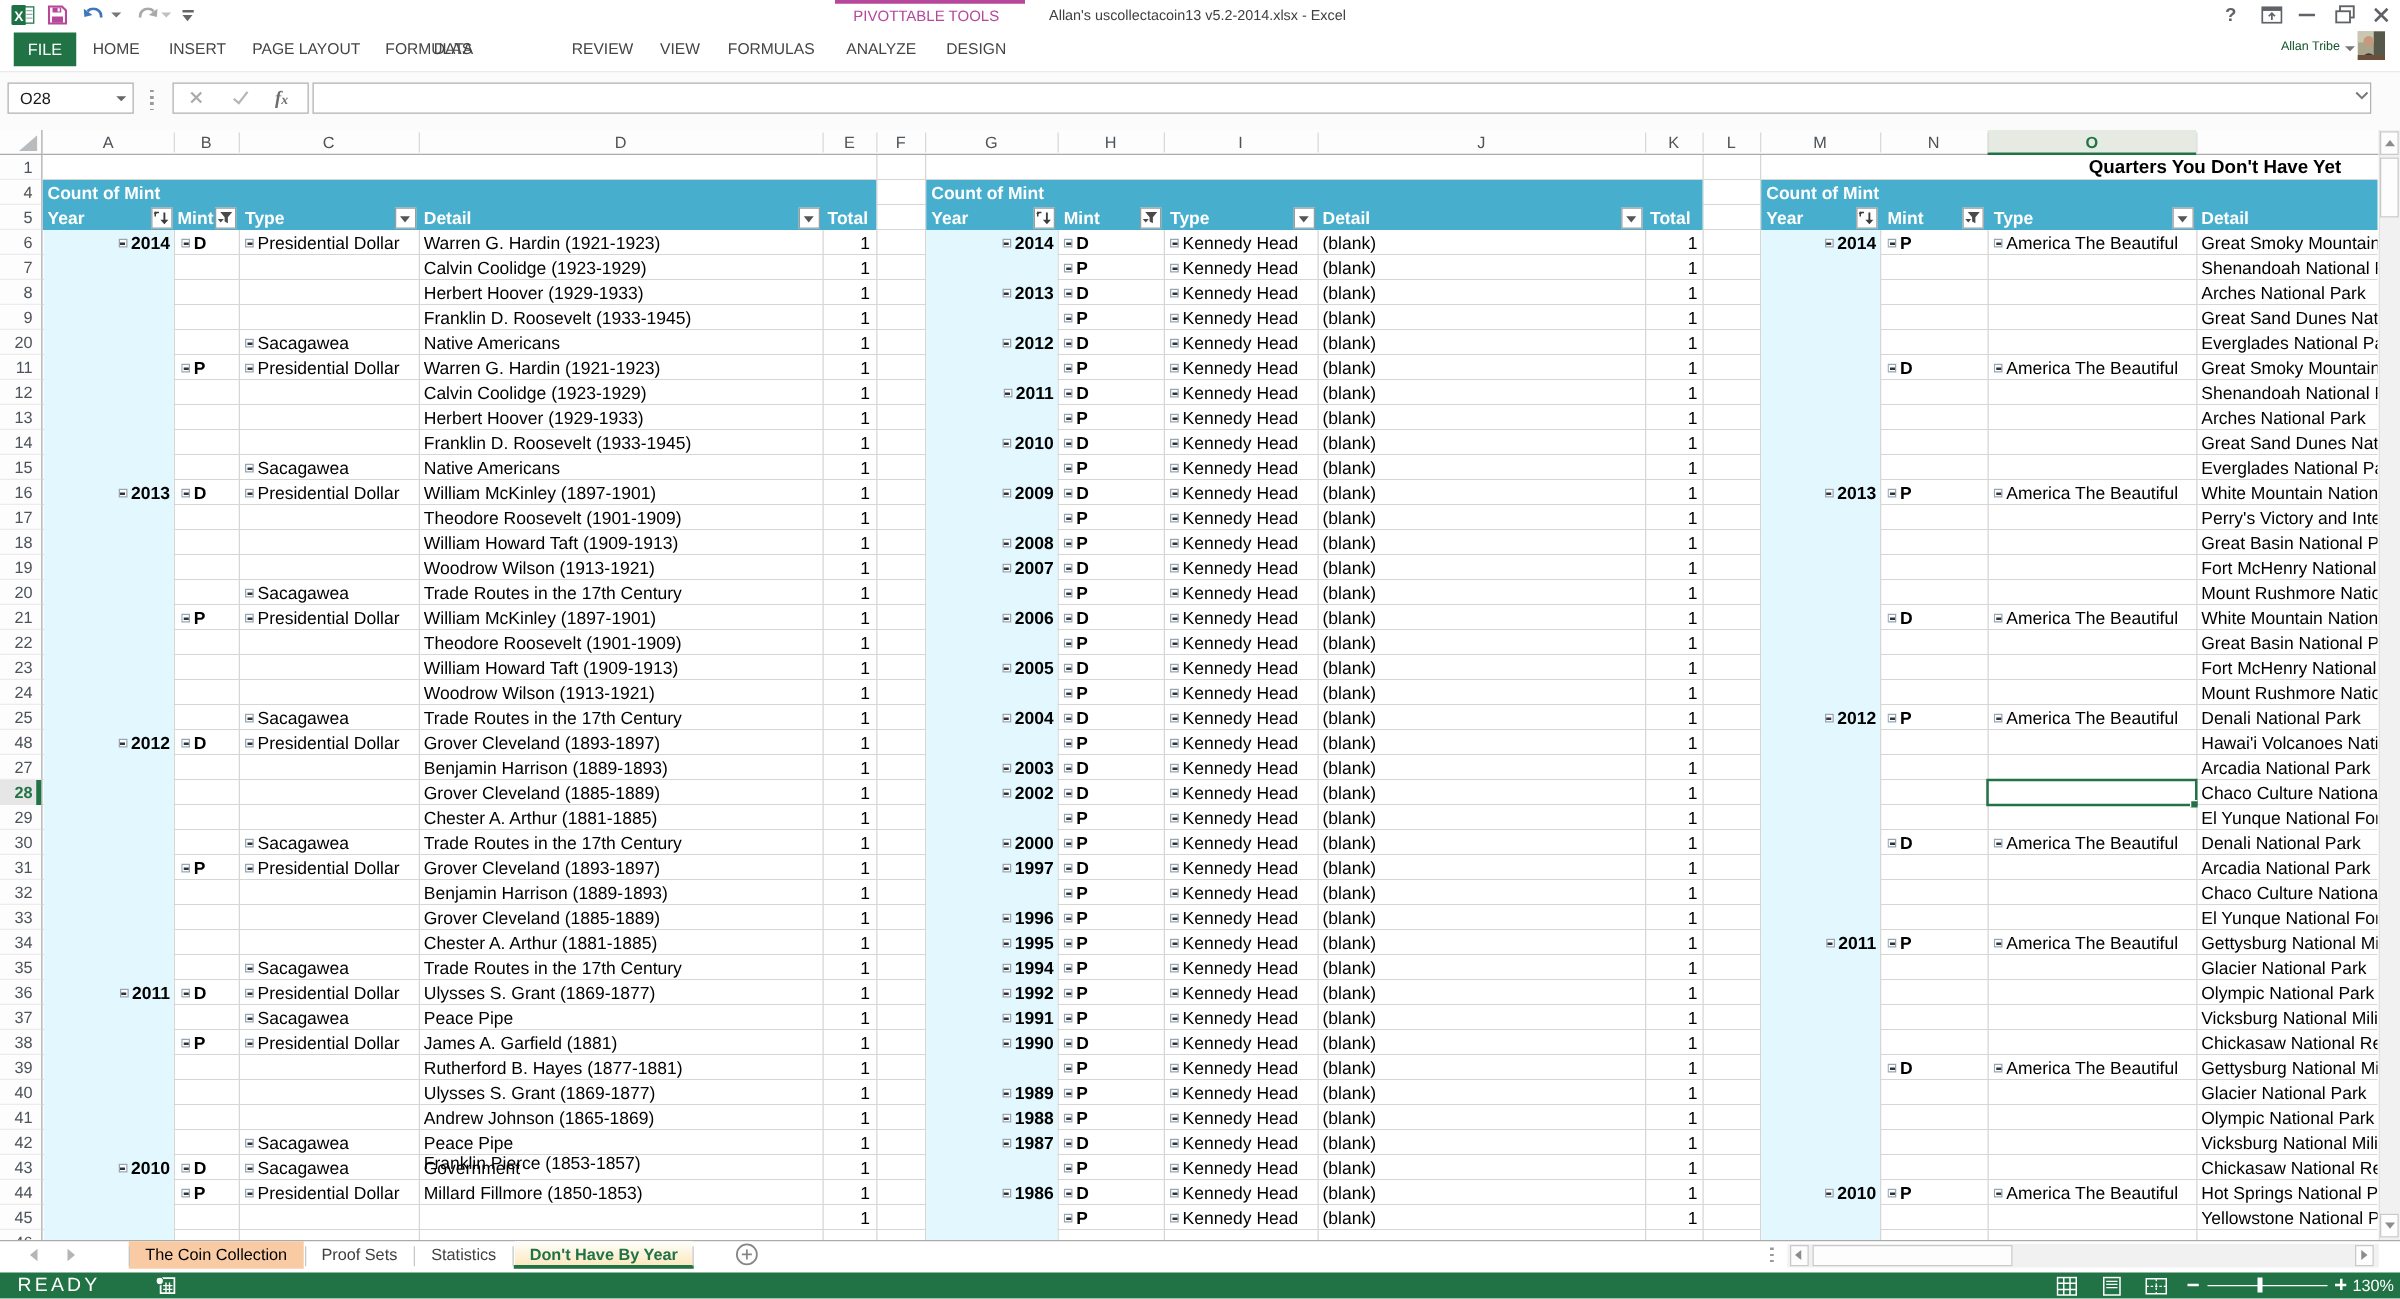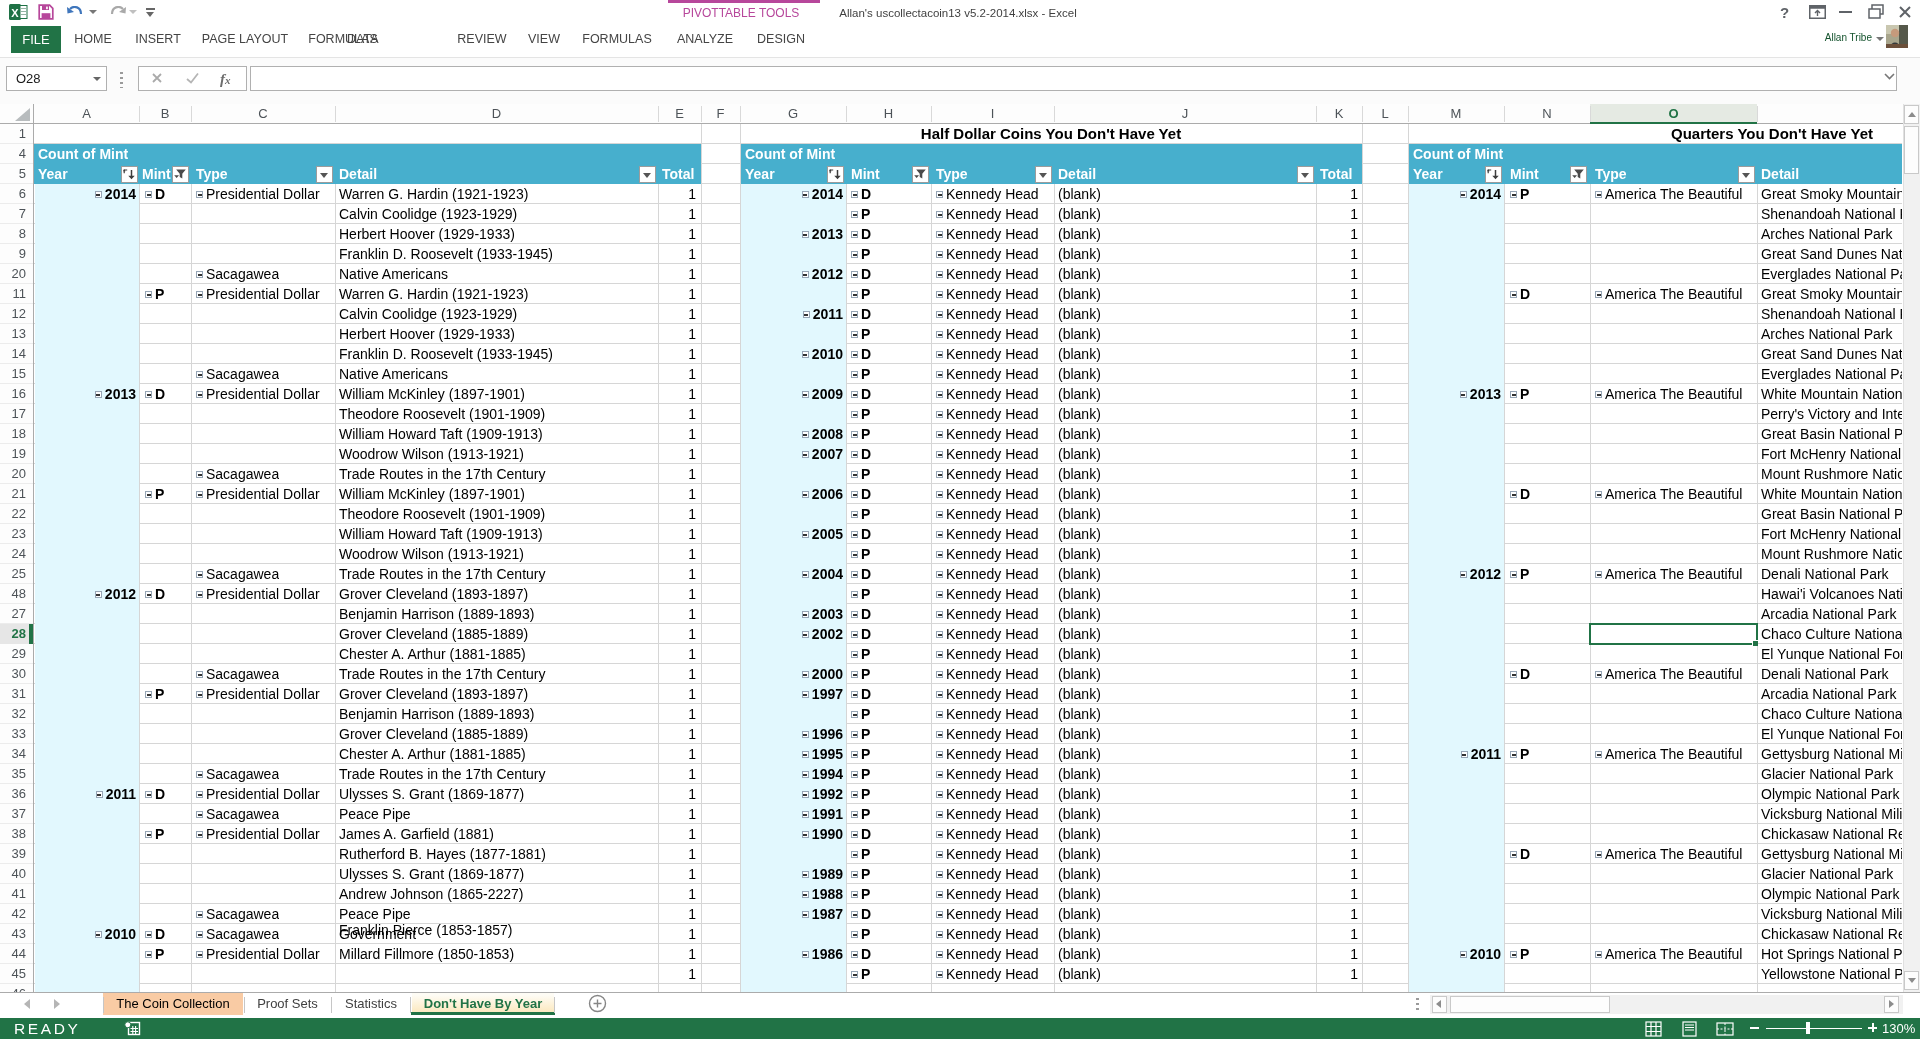--- a/index.html
+++ b/index.html
@@ -121,21 +121,20 @@
 <div class="vl" style="left:1757px;top:80px;height:808px"></div>
 <div class="abs" style="left:35px;top:80px;width:104px;height:808px;background:#e2f8fe"></div>
 <div class="abs" style="left:741px;top:80px;width:105px;height:808px;background:#e2f8fe"></div>
 <div class="abs" style="left:1409px;top:80px;width:95px;height:808px;background:#e2f8fe"></div>
 <div class="hl" style="left:34px;top:40px;width:667px;height:40px"></div>
 <div class="hl" style="left:741px;top:40px;width:621px;height:40px"></div>
 <div class="hl" style="left:1409px;top:40px;width:493px;height:40px"></div>
 <div class="abs" style="left:34px;top:60px;width:667px;height:1px;background:rgba(255,255,255,0)"></div>
 <div class="abs" style="left:741px;top:60px;width:621px;height:1px;background:rgba(255,255,255,0)"></div>
 <div class="abs" style="left:1409px;top:60px;width:493px;height:1px;background:rgba(255,255,255,0)"></div>
-<div class="abs ct b" style="left:851px;top:20px;width:400px;text-align:center;font-size:15px">Half Dollar Coins You Don't Have Yet</div>
 <div class="abs ct b" style="left:1572px;top:20px;width:400px;text-align:center;font-size:15px">Quarters You Don't Have Yet</div>
 <div class="th" style="left:38px;top:40px">Count of Mint</div>
 <div class="th" style="left:38px;top:60px">Year</div>
 <div class="ib" style="left:121px;top:62px"></div>
 <svg class="abs" style="left:121px;top:62px" width="17" height="17" viewBox="0 0 17 17">
 <path d="M10.5 4 V11.5" stroke="#3c3c3c" stroke-width="1.5" fill="none"></path>
 <path d="M7.3 9.8 L10.5 13.3 L13.7 9.8 Z" fill="#3c3c3c"></path>
 <path d="M3.2 7.2 L3.2 4.0 L6.2 4.0" stroke="#3c3c3c" stroke-width="1.2" fill="none"></path>
 <path d="M2.0 5.2 L3.2 3.2 L4.6 5.2 Z" fill="#3c3c3c"></path>
       </svg>
@@ -283,21 +282,21 @@
 <div class="abs ct" style="left:339px;top:700px">Peace Pipe</div>
 <div class="abs ct" style="left:600px;top:700px;width:96px;text-align:right">1</div>
 <div class="abs ct" style="left:145px;top:720px"><span class="box"></span><span class="b">P</span></div>
 <div class="abs ct" style="left:196px;top:720px"><span class="box"></span>Presidential Dollar</div>
 <div class="abs ct" style="left:339px;top:720px">James A. Garfield (1881)</div>
 <div class="abs ct" style="left:600px;top:720px;width:96px;text-align:right">1</div>
 <div class="abs ct" style="left:339px;top:740px">Rutherford B. Hayes (1877-1881)</div>
 <div class="abs ct" style="left:600px;top:740px;width:96px;text-align:right">1</div>
 <div class="abs ct" style="left:339px;top:760px">Ulysses S. Grant (1869-1877)</div>
 <div class="abs ct" style="left:600px;top:760px;width:96px;text-align:right">1</div>
-<div class="abs ct" style="left:339px;top:780px">Andrew Johnson (1865-2227)</div>
+<div class="abs ct" style="left:339px;top:780px">Andrew Johnson (1865-1869)</div>
 <div class="abs ct" style="left:600px;top:780px;width:96px;text-align:right">1</div>
 <div class="abs ct" style="left:196px;top:800px"><span class="box"></span>Sacagawea</div>
 <div class="abs ct" style="left:339px;top:800px">Peace Pipe</div>
 <div class="abs ct" style="left:600px;top:800px;width:96px;text-align:right">1</div>
 <div class="abs ct" style="left:35px;top:820px;width:101px;text-align:right"><span class="box"></span><span class="b">2010</span></div>
 <div class="abs ct" style="left:145px;top:820px"><span class="box"></span><span class="b">D</span></div>
 <div class="abs ct" style="left:196px;top:820px"><span class="box"></span>Sacagawea</div>
 <div class="abs ct" style="left:339px;top:820px">Government</div>
 <div class="abs ct" style="left:600px;top:820px;width:96px;text-align:right">1</div>
 <div class="abs ct" style="left:145px;top:840px"><span class="box"></span><span class="b">P</span></div>

